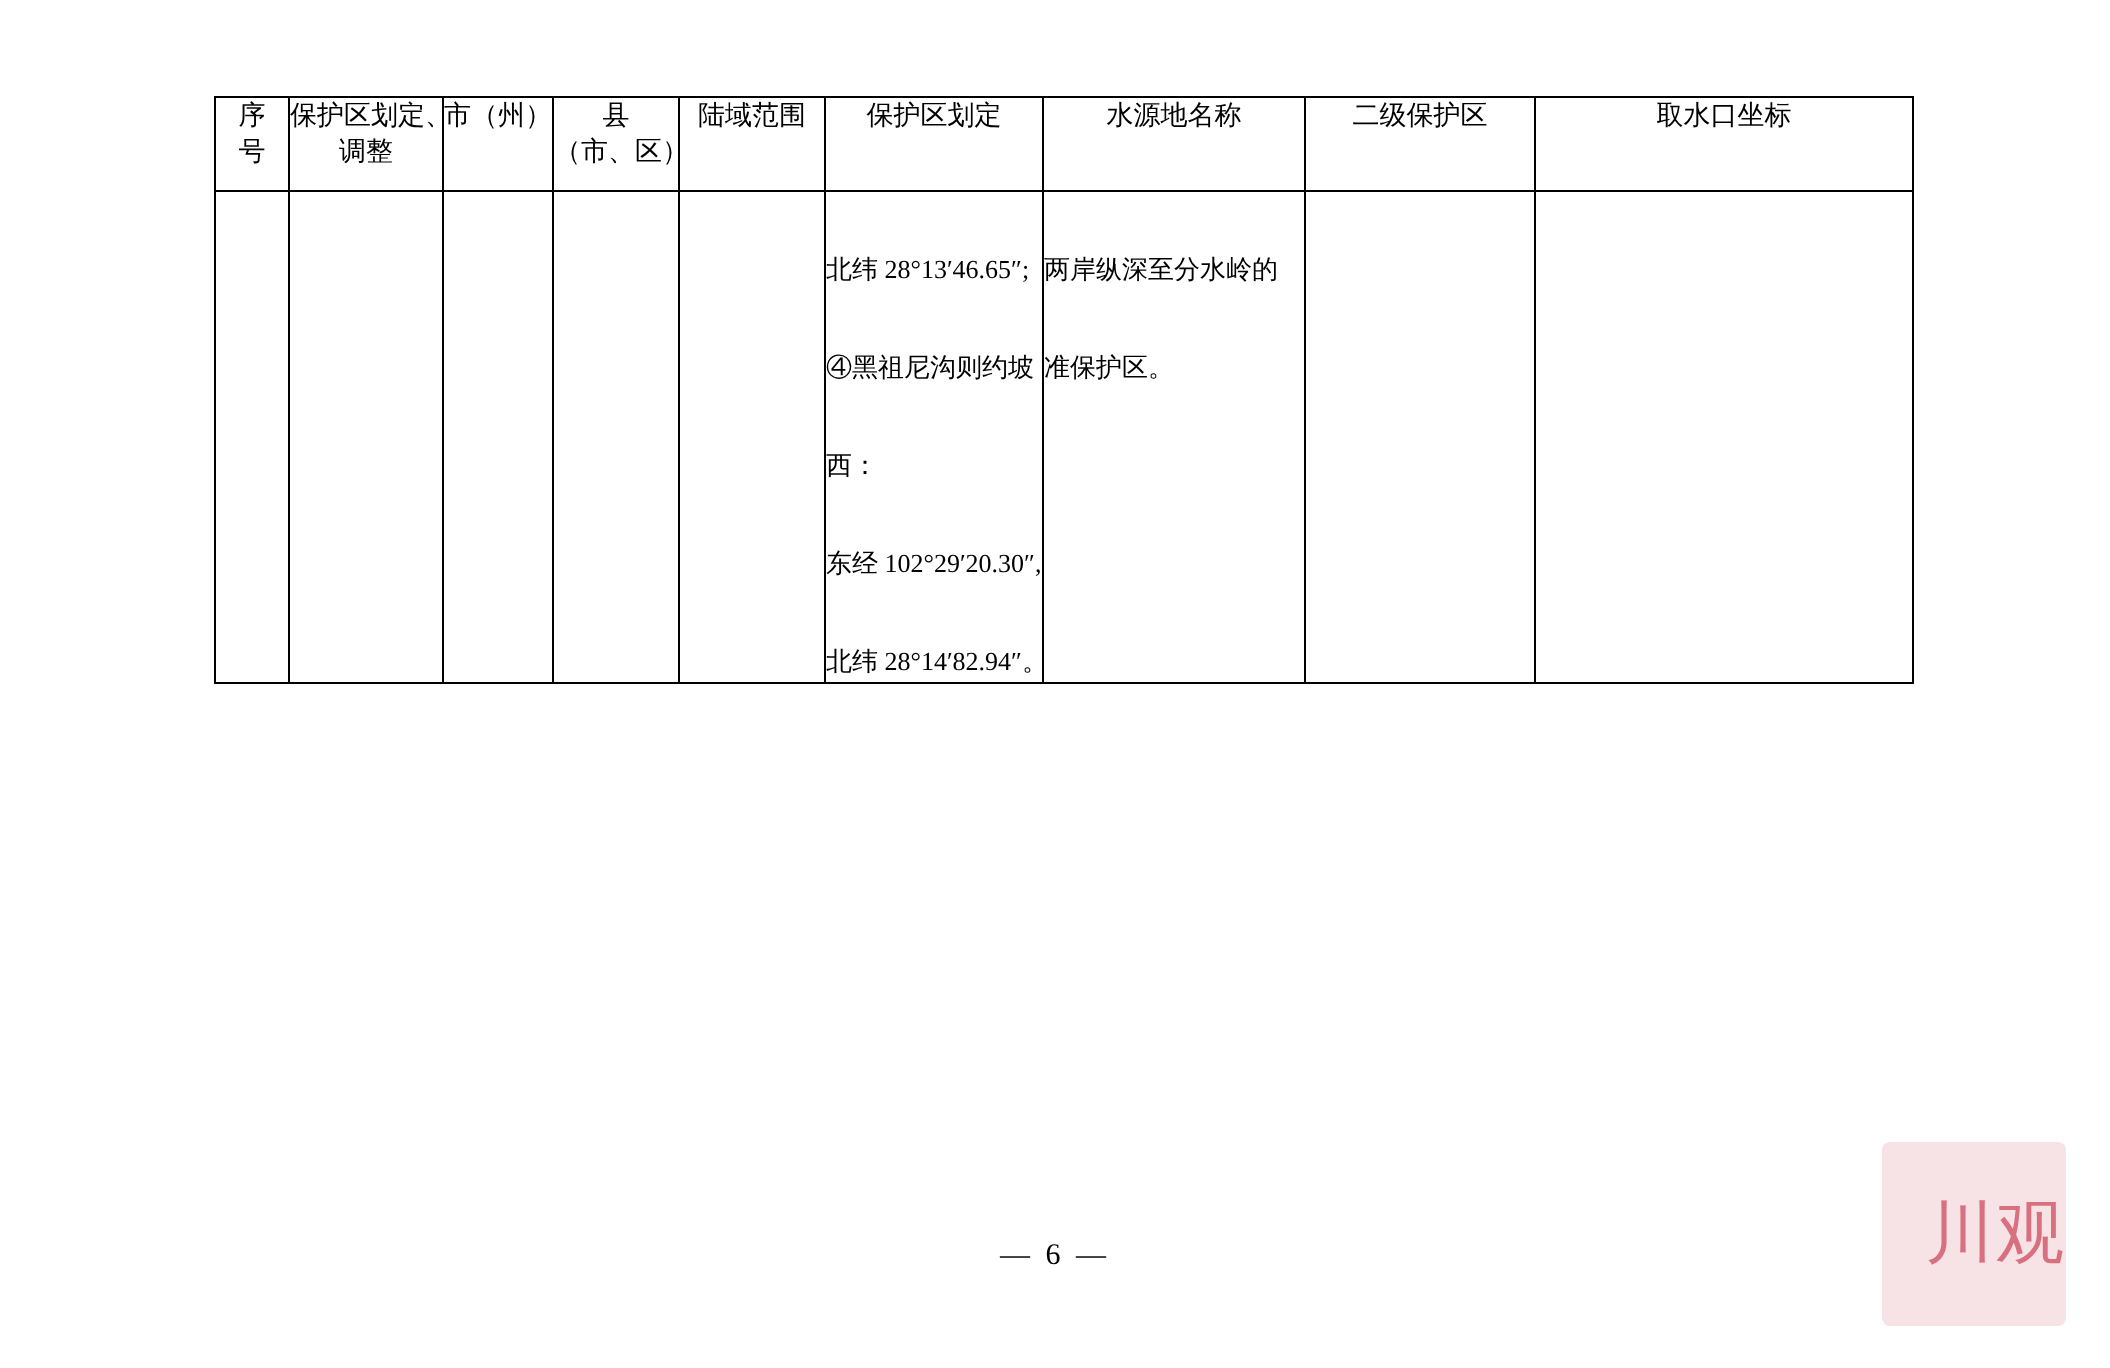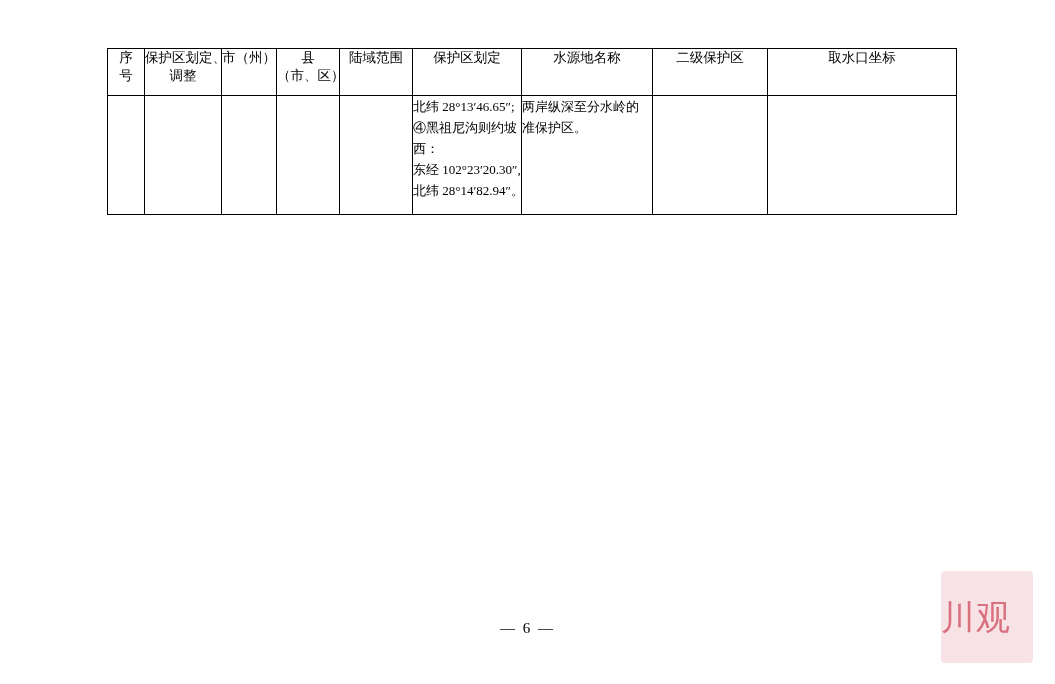--- a/index.html
+++ b/index.html
@@ -53,20 +53,21 @@
   .body-cell {
     height: 118px;
     font-size: 13px;
     line-height: 1.62;
     padding: 6px 4px 4px 4px;
     color: #000;
   }
   .body-cell .l {
     display: block;
     white-space: nowrap;
+    margin-top: 28px;
   }
   
   .c-seq { width: 36px; }
   .c-adj { width: 76px; }
   .c-city { width: 54px; }
   .c-county { width: 62px; }
   .c-source { width: 72px; }
   .c-coord { width: 108px; }
   .c-lv1 { width: 130px; }
   .c-lv2 { width: 114px; margin-left: 28px; }
@@ -86,21 +87,21 @@
   .watermark {
     position: absolute;
     left: 941px;
     top: 571px;
     width: 92px;
     height: 92px;
     background: #f7e3e6;
     border-radius: 4px;
     display: flex;
     align-items: center;
-    justify-content: flex-start;
+    justify-content: flex-end;
   }
   .watermark .wm-text {
     color: #d9707f;
     font-size: 34px;
     letter-spacing: 1px;
     font-family: "DejaVu Sans", sans-serif;
     line-height: 1;
   }
 </style>
 </head>
@@ -148,21 +149,21 @@
         <tr>
           <td class="body-cell c-seq"></td>
           <td class="body-cell c-adj"></td>
           <td class="body-cell c-city"></td>
           <td class="body-cell c-county"></td>
           <td class="body-cell c-source"></td>
           <td class="body-cell c-coord">
             <span class="l">北纬 28°13′46.65″;</span>
             <span class="l">④黑祖尼沟则约坡</span>
             <span class="l">西：</span>
-            <span class="l">东经 102°23′20.30″,</span>
+            <span class="l">东经 102°29′20.30″,</span>
             <span class="l">北纬 28°14′82.94″。</span>
           </td>
           <td class="body-cell c-lv1">
             <span class="l">两岸纵深至分水岭的</span>
             <span class="l">准保护区。</span>
           </td>
           <td class="body-cell c-lv2"></td>
           <td class="body-cell c-quasi"></td>
         </tr>
       </tbody>

